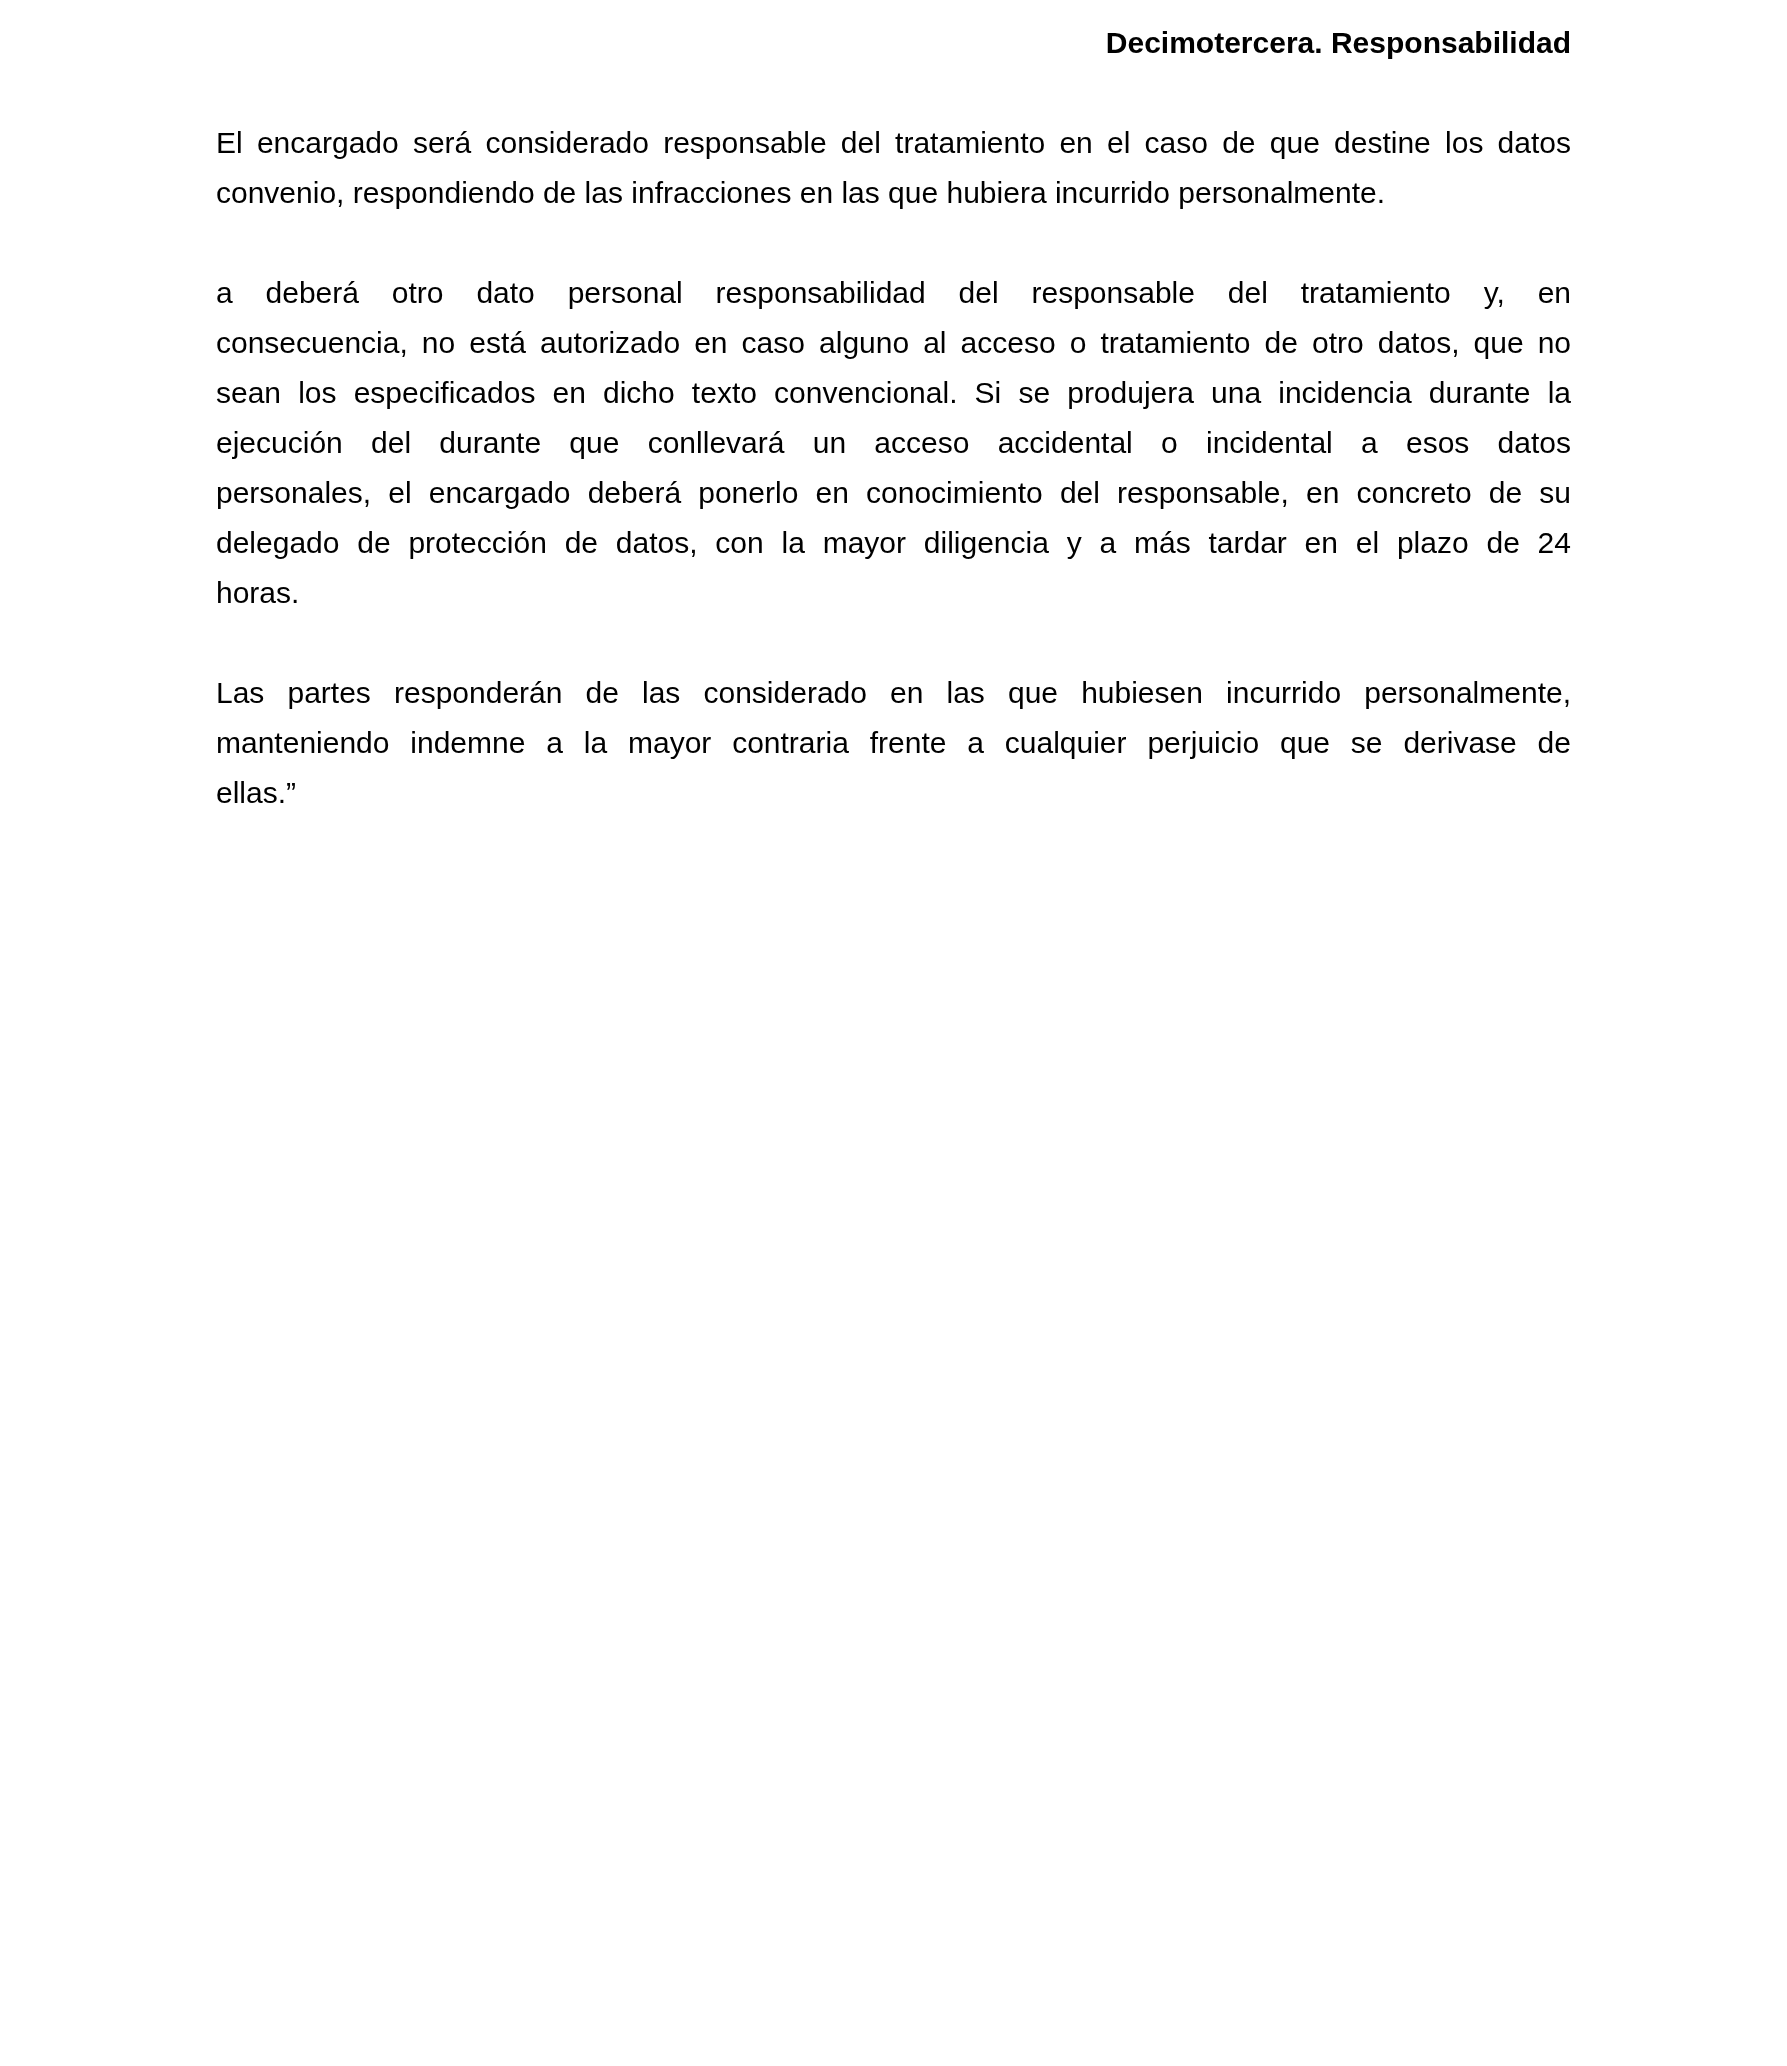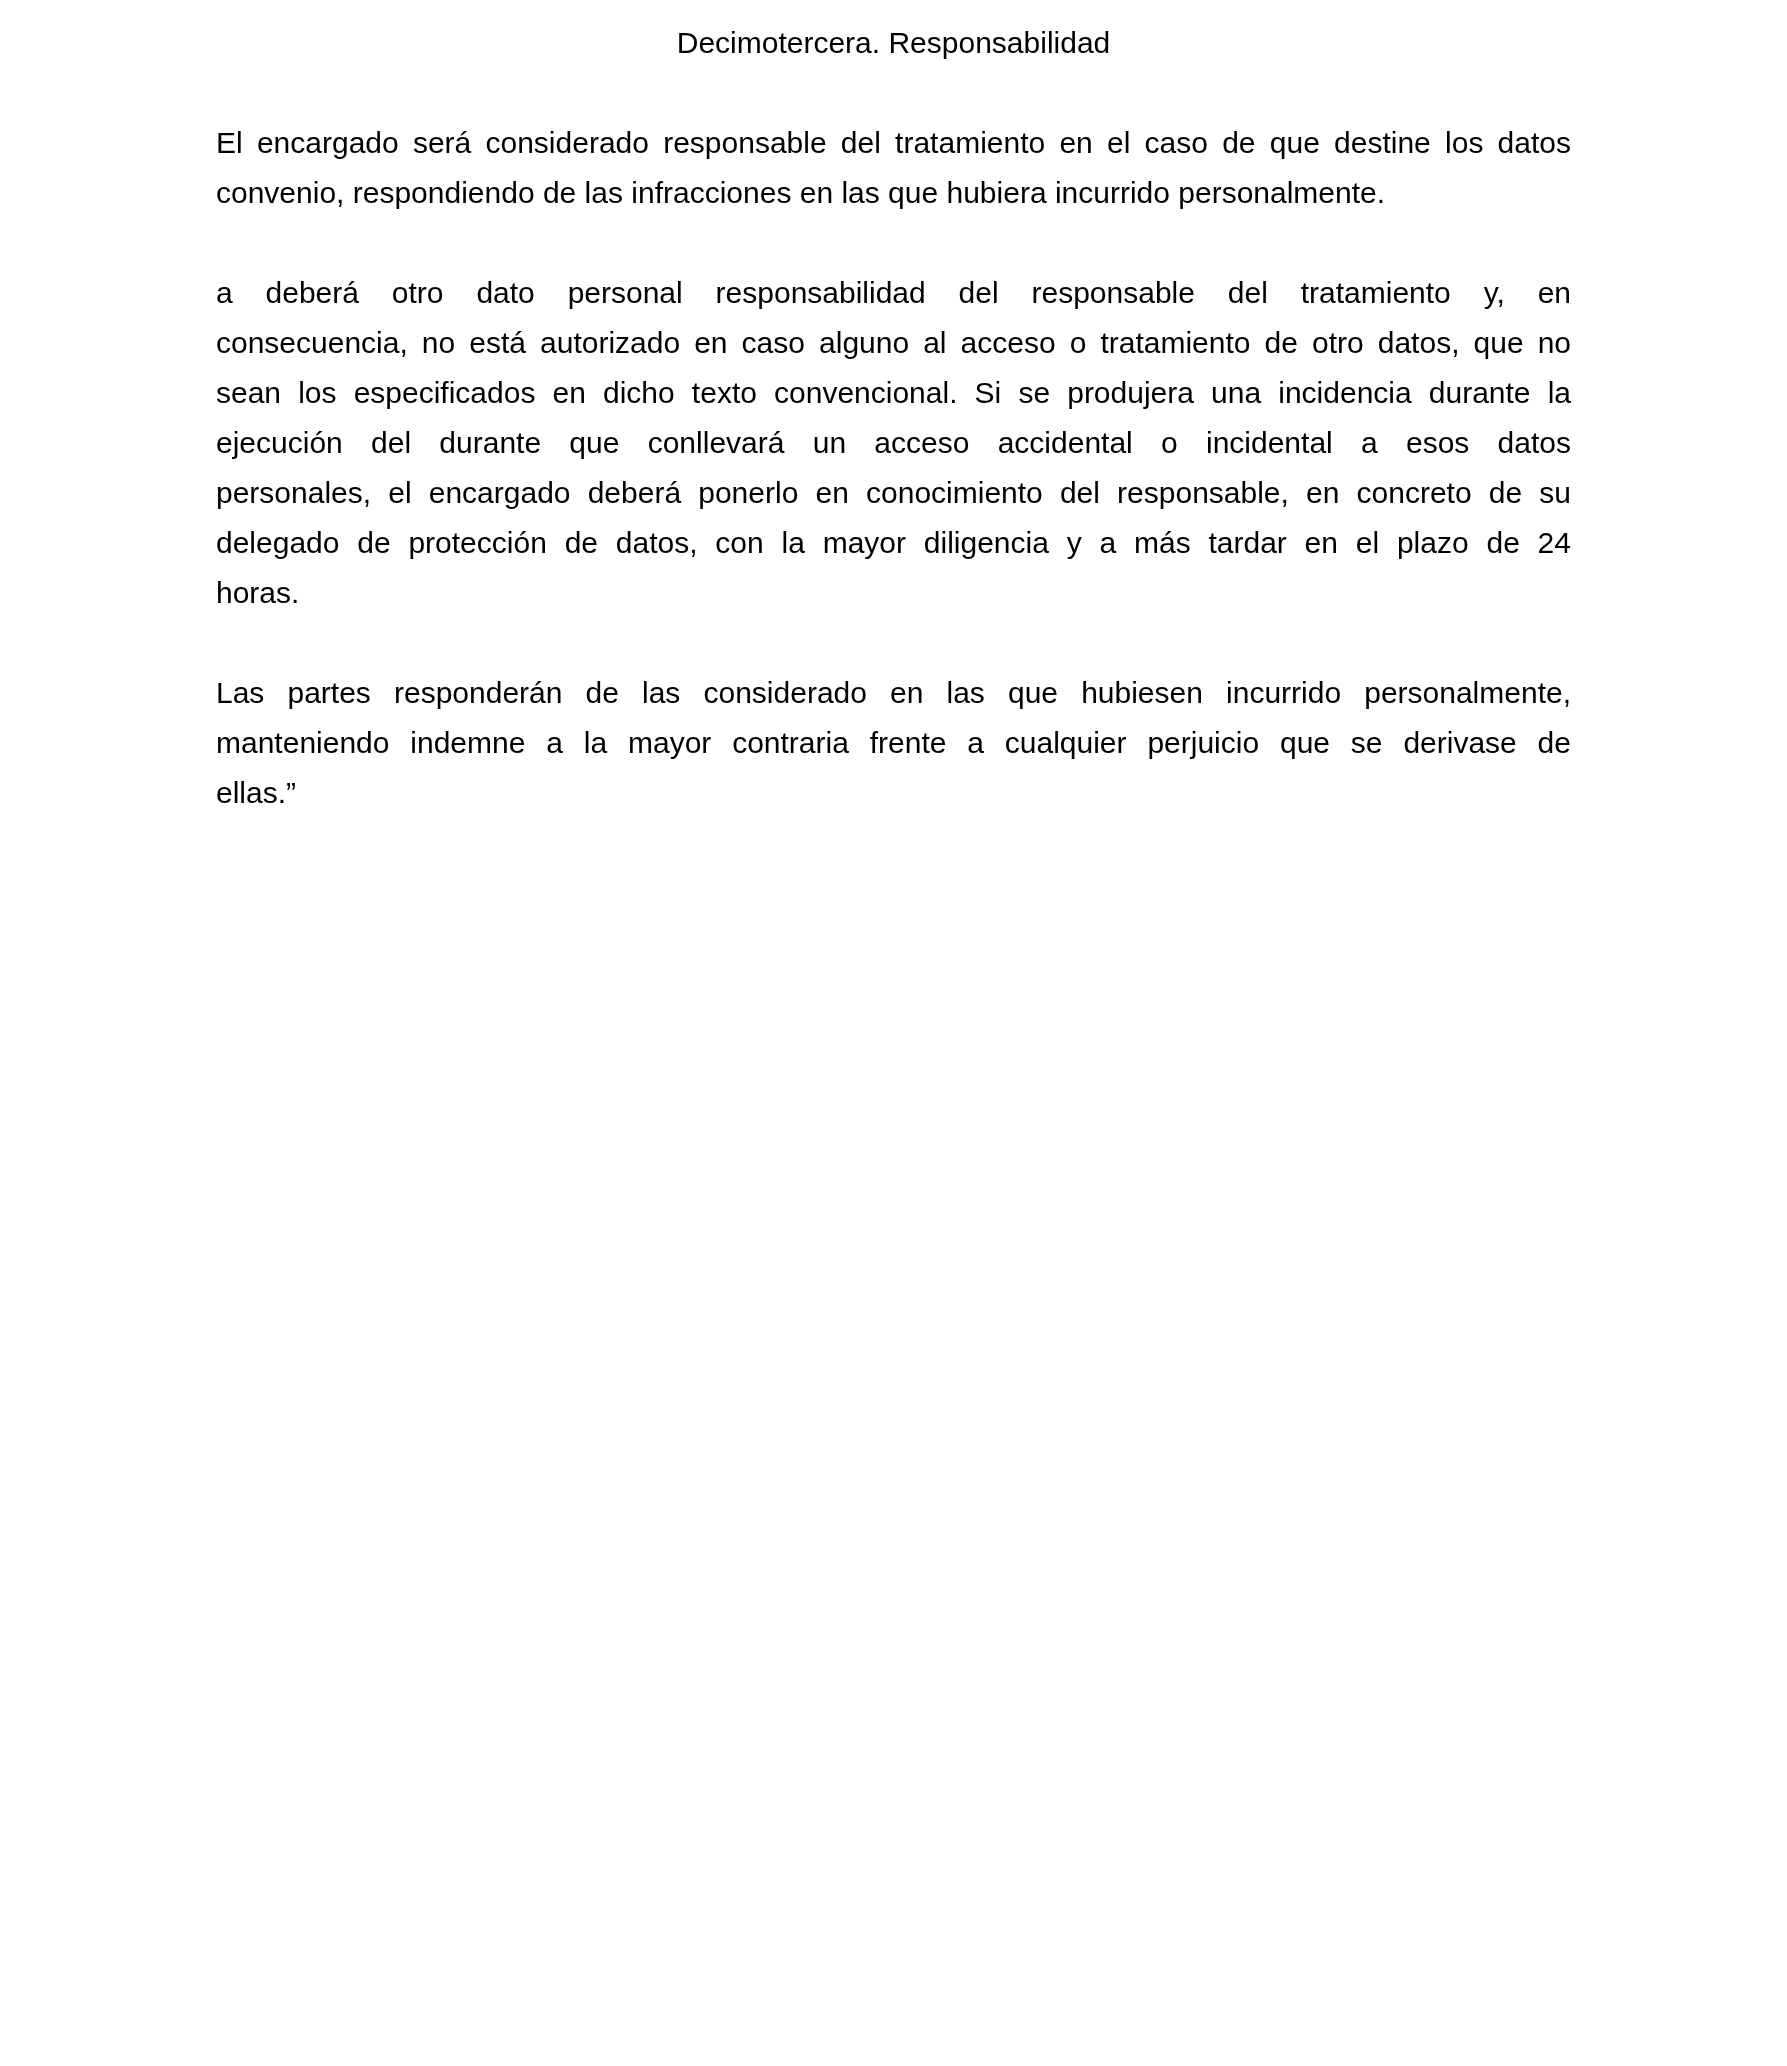--- a/index.html
+++ b/index.html
@@ -14,23 +14,23 @@
     background: #ffffff;
     box-sizing: border-box;
     padding: 18px 216px 0 216px;
     font-family: "Liberation Sans", sans-serif;
     color: #000000;
     font-size: 30px;
     line-height: 50px;
     overflow: hidden;
   }
   .doc-heading {
-    font-weight: normal;
+    font-weight: bold;
     margin: 0 0 50px 0;
-    text-align: center;
+    text-align: right;
   }
   .paragraph {
     margin: 0 0 50px 0;
   }
   .line {
     text-align: justify;
     text-align-last: justify;
     white-space: normal;
   }
   .line.last {

